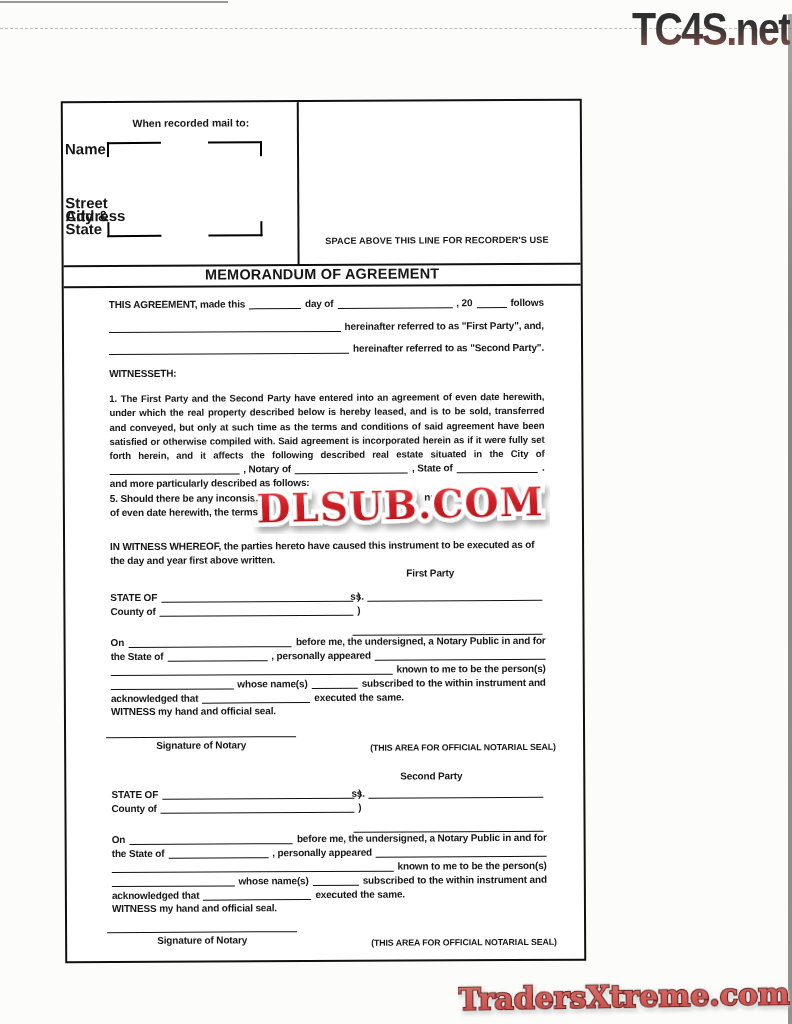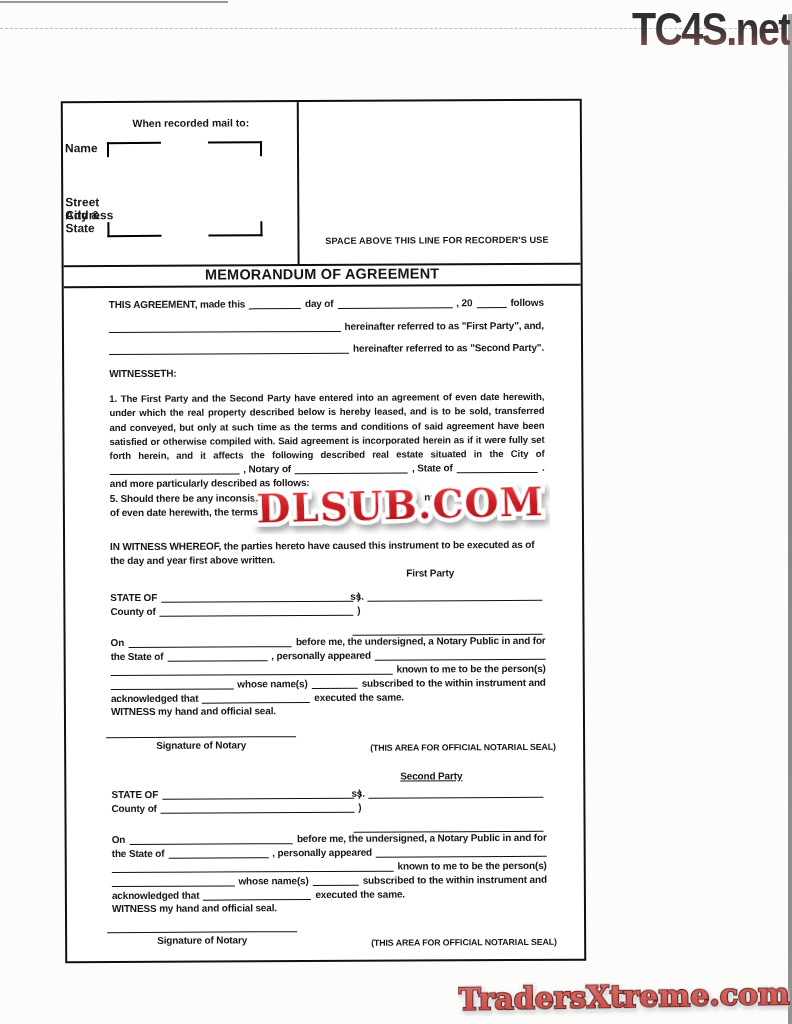--- a/index.html
+++ b/index.html
@@ -17,21 +17,21 @@
     background:linear-gradient(to bottom,#2e2e30 35%,#4a3a3a 60%,#95594d 88%);
     -webkit-background-clip:text;background-clip:text;color:transparent;line-height:58px;}
 
   
   .form-box{position:absolute;left:63px;top:100px;width:517px;height:858px;border:2px solid #101010;background:#fff;
     transform:rotate(-0.3deg);z-index:1;}
   .hdr{position:absolute;top:0;left:0;right:0;height:162px;border-bottom:2px solid #101010;}
   .hdr-left{position:absolute;left:0;top:0;width:234px;height:162px;border-right:2px solid #101010;}
   .hdr-right{position:absolute;left:236px;top:0;right:0;height:162px;}
   .mailto{position:absolute;top:14px;left:30px;right:8px;text-align:center;font-weight:bold;font-size:10.5px;}
-  .hlbl{position:absolute;left:2px;font-weight:bold;font-size:12px;line-height:13px;}
+  .hlbl{position:absolute;left:2px;font-weight:bold;font-size:15px;line-height:13px;}
   .corner{position:absolute;}
   .c-tl{left:44px;top:39px;width:52px;height:13px;border-left:2px solid #000;border-top:2px solid #000;}
   .c-tr{left:145px;top:39px;width:52px;height:13px;border-right:2px solid #000;border-top:2px solid #000;}
   .c-bl{left:44px;top:119px;width:52px;height:13px;border-left:2px solid #000;border-bottom:2px solid #000;}
   .c-br{left:145px;top:119px;width:52px;height:13px;border-right:2px solid #000;border-bottom:2px solid #000;}
   .recorder-note{position:absolute;bottom:18px;left:0;right:6px;text-align:center;font-weight:bold;font-size:9.2px;letter-spacing:.1px;}
   .title-row{position:absolute;top:162px;left:0;right:0;height:21px;border-bottom:2px solid #101010;text-align:center;
     font-weight:bold;font-size:14.5px;line-height:21px;letter-spacing:.2px;}
 
   .fbody{position:absolute;top:185px;left:0;right:0;bottom:0;font-weight:bold;font-size:10px;letter-spacing:-.15px;}
@@ -182,21 +182,21 @@
           <span>executed the same.</span>
         </div>
         <div class="nr" style="top:114px;left:45px;">
           <span>WITNESS my hand and official seal.</span>
         </div>
         <div class="sigline" style="top:145px;left:40px;width:190px;"></div>
         <div class="nr ctr" style="top:148px;left:60px;width:150px;display:block;">Signature of Notary</div>
         <div class="seal-note" style="top:152px;left:304px;">(THIS AREA FOR OFFICIAL NOTARIAL SEAL)</div>
       </div>
 
-      <div class="r ctr" style="top:484px;left:300px;right:87px;display:block;text-decoration:underline;">Second Party</div>
+      <div class="r ctr" style="top:484px;left:300px;right:87px;display:block;">Second Party</div>
 
       <div class="nblock" style="top:501px;height:168px;">
         <div class="nr" style="top:0;left:45px;width:250px;">
           <span>STATE OF</span>
           <span class="bl grow"></span>
           <span>)</span>
         </div>
         <div class="nr" style="top:0;left:285px;right:40px;">
           <span>ss.</span>
           <span class="bl grow"></span>

